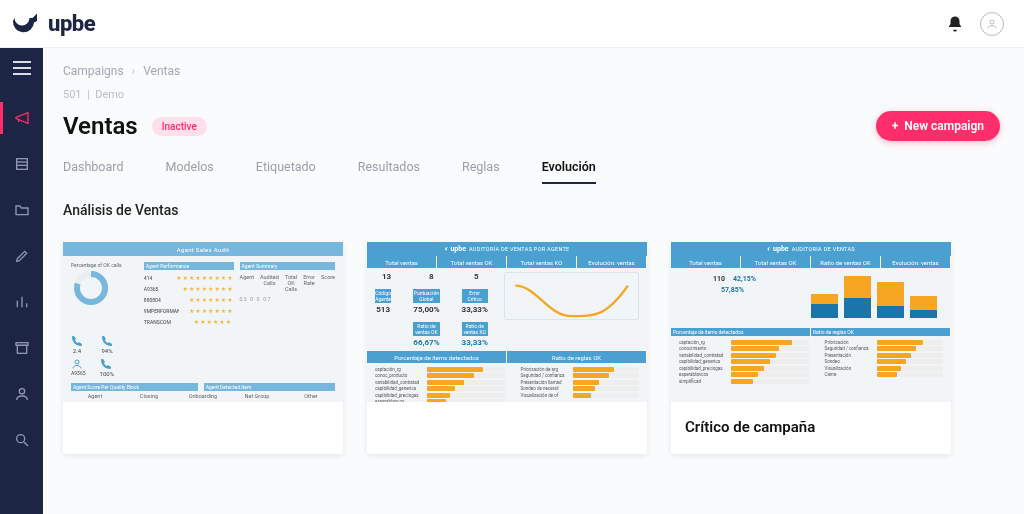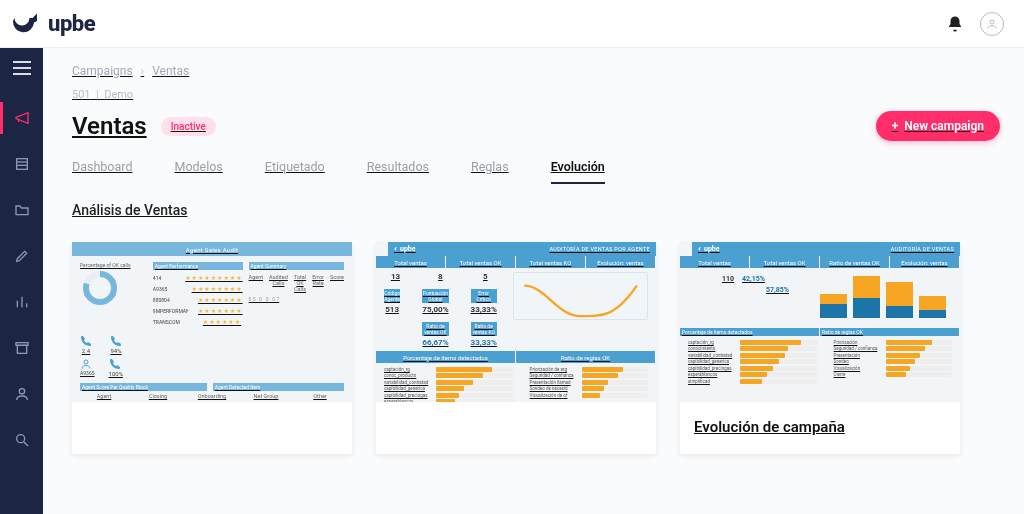--- a/index.html
+++ b/index.html
@@ -15,21 +15,21 @@
 
 
 .layout { display: flex; height: calc(514px - 48px); }
 .sidebar { width: 43px; background: #1d2544; display: flex; flex-direction: column; align-items: center; padding-top: 0; gap: 14px; }
 .sb-hamburger { width: 100%; height: 40px; display:flex; align-items:center; justify-content:center; color:#d9dde8;}
 .sb-item { width: 100%; height: 32px; display: flex; align-items: center; justify-content: center; color: #8f97b3; position: relative; cursor: pointer; }
 .sb-item.active { color: #ff2e6a; }
 .sb-item.active::before { content:''; position:absolute; left:0; top:0; bottom:0; width:3px; background:#ff2e6a; }
 
 
-.main { flex: 1; background: #fafbfc; padding: 16px 24px 24px 29px; overflow: hidden; text-decoration: underline; }
+.main { flex: 1; background: #fafbfc; padding: 16px 24px 24px 20px; overflow: hidden; }
 .breadcrumb { font-size: 12px; color: #a3a8b5; display:flex; gap:8px; align-items:center; }
 .breadcrumb .sep { color:#c2c6d0; }
 .subtext { font-size: 11px; color: #b9bec9; margin-top: 10px; }
 
 .title-row { display: flex; align-items: center; justify-content: space-between; margin-top: 10px; }
 .title-left { display: flex; align-items: center; gap: 14px; }
 .page-title { font-size: 24px; font-weight: 600; color: #111; }
 .status-badge { background: #ffe0ea; color: #ff2e6a; font-size: 10px; padding: 4px 10px; border-radius: 12px; font-weight: 500; }
 .new-btn { background: #ff2e6a; color: #fff; border: none; border-radius: 18px; padding: 8px 16px; font-size: 12px; font-weight: 600; display:flex; align-items:center; gap:6px; cursor:pointer; box-shadow: 0 2px 6px rgba(255,46,106,0.3); }
 
@@ -43,21 +43,21 @@
 .card { background: #fff; width: 280px; box-shadow: 0 2px 6px rgba(0,0,0,0.08); border-radius: 2px; cursor: pointer; }
 .card-img { height: 160px; background: #f2f5f8; position: relative; overflow: hidden; }
 .card-title { font-size: 15px; font-weight: 600; padding: 16px 14px 18px 14px; color: #111; }
 
 
 .thumb-header { height: 14px; background: #78b7dd; display:flex; align-items:center; justify-content:center; font-size:6px; color:#fff; letter-spacing:0.3px;}
 .thumb-strip { display:flex; }
 .thumb-strip > div { flex:1; background:#4aa0d0; height:12px; font-size:6px; color:#fff; display:flex; align-items:center; justify-content:center; border-right:1px solid #fff;}
 .thumb-body { padding: 6px 8px; font-size: 6px; color: #444; }
 .thumb-brand { background:#4aa0d0; height:14px; display:flex; align-items:center; padding-left:6px; gap:3px; color:#fff; font-size:7px; font-weight:700;}
-.thumb-brand.right-label { justify-content: space-between; padding-right:6px;margin-left:12px;}
+.thumb-brand.right-label { justify-content: center; padding-right:6px;}
 .thumb-brand .rl { font-weight:400; font-size:5.5px; letter-spacing:0.3px;}
 
 
 .t1-row { display:flex; align-items:center; gap:10px; margin:4px 0;}
 .stars { color:#f6b73c; font-size:6px; letter-spacing:1px;}
 .t1-grid { display:flex; gap:6px; margin-top:4px; font-size:5.5px; color:#666;}
 .t1-grid div { flex:1; text-align:center;}
 
 
 .t2-metrics { display:flex; gap:22px; padding:4px 8px;}
@@ -457,21 +457,21 @@
           <div class="t3-cols">
             <div class="t3-left">
               <div class="t3-kv">
                   <div class="t3-k"></div>
                   <div class="t3-v">110</div>
                   <div class="t3-v" style="color:#1d74a8;">42,15%</div>
                 </div>
               <div class="t3-kv">
                   <div class="t3-k"></div>
                   <div class="t3-v"></div>
-                  <div class="t3-v" style="color:#1d74a8;margin-left:36px;">57,85%</div>
+                  <div class="t3-v" style="color:#1d74a8;">57,85%</div>
                 </div>
             </div>
             <div class="t3-right">
               <div class="t3-chart">
                 <div class="t3-stack">
                   <div class="t3-col">
                       <div class="t3-seg-b" style="height:14px;"></div>
                       <div class="t3-seg-o" style="height:10px;"></div>
                     </div>
                   <div class="t3-col">
@@ -572,18 +572,18 @@
                 </div>
                 <div class="t2-barrow">
                   <div class="t2-barlabel">Cierre</div>
                   <div class="t2-barbg">
                     <div class="t2-barfill" style="width:30%"></div>
                   </div>
                 </div>
               </div>
           </div>
         </div>
-        <div class="card-title">Evolución de campaña</div>
+        <div class="card-title">Crítico de campaña</div>
       </div>
 
     </div>
   </div>
 </div>
 
 </body></html>

